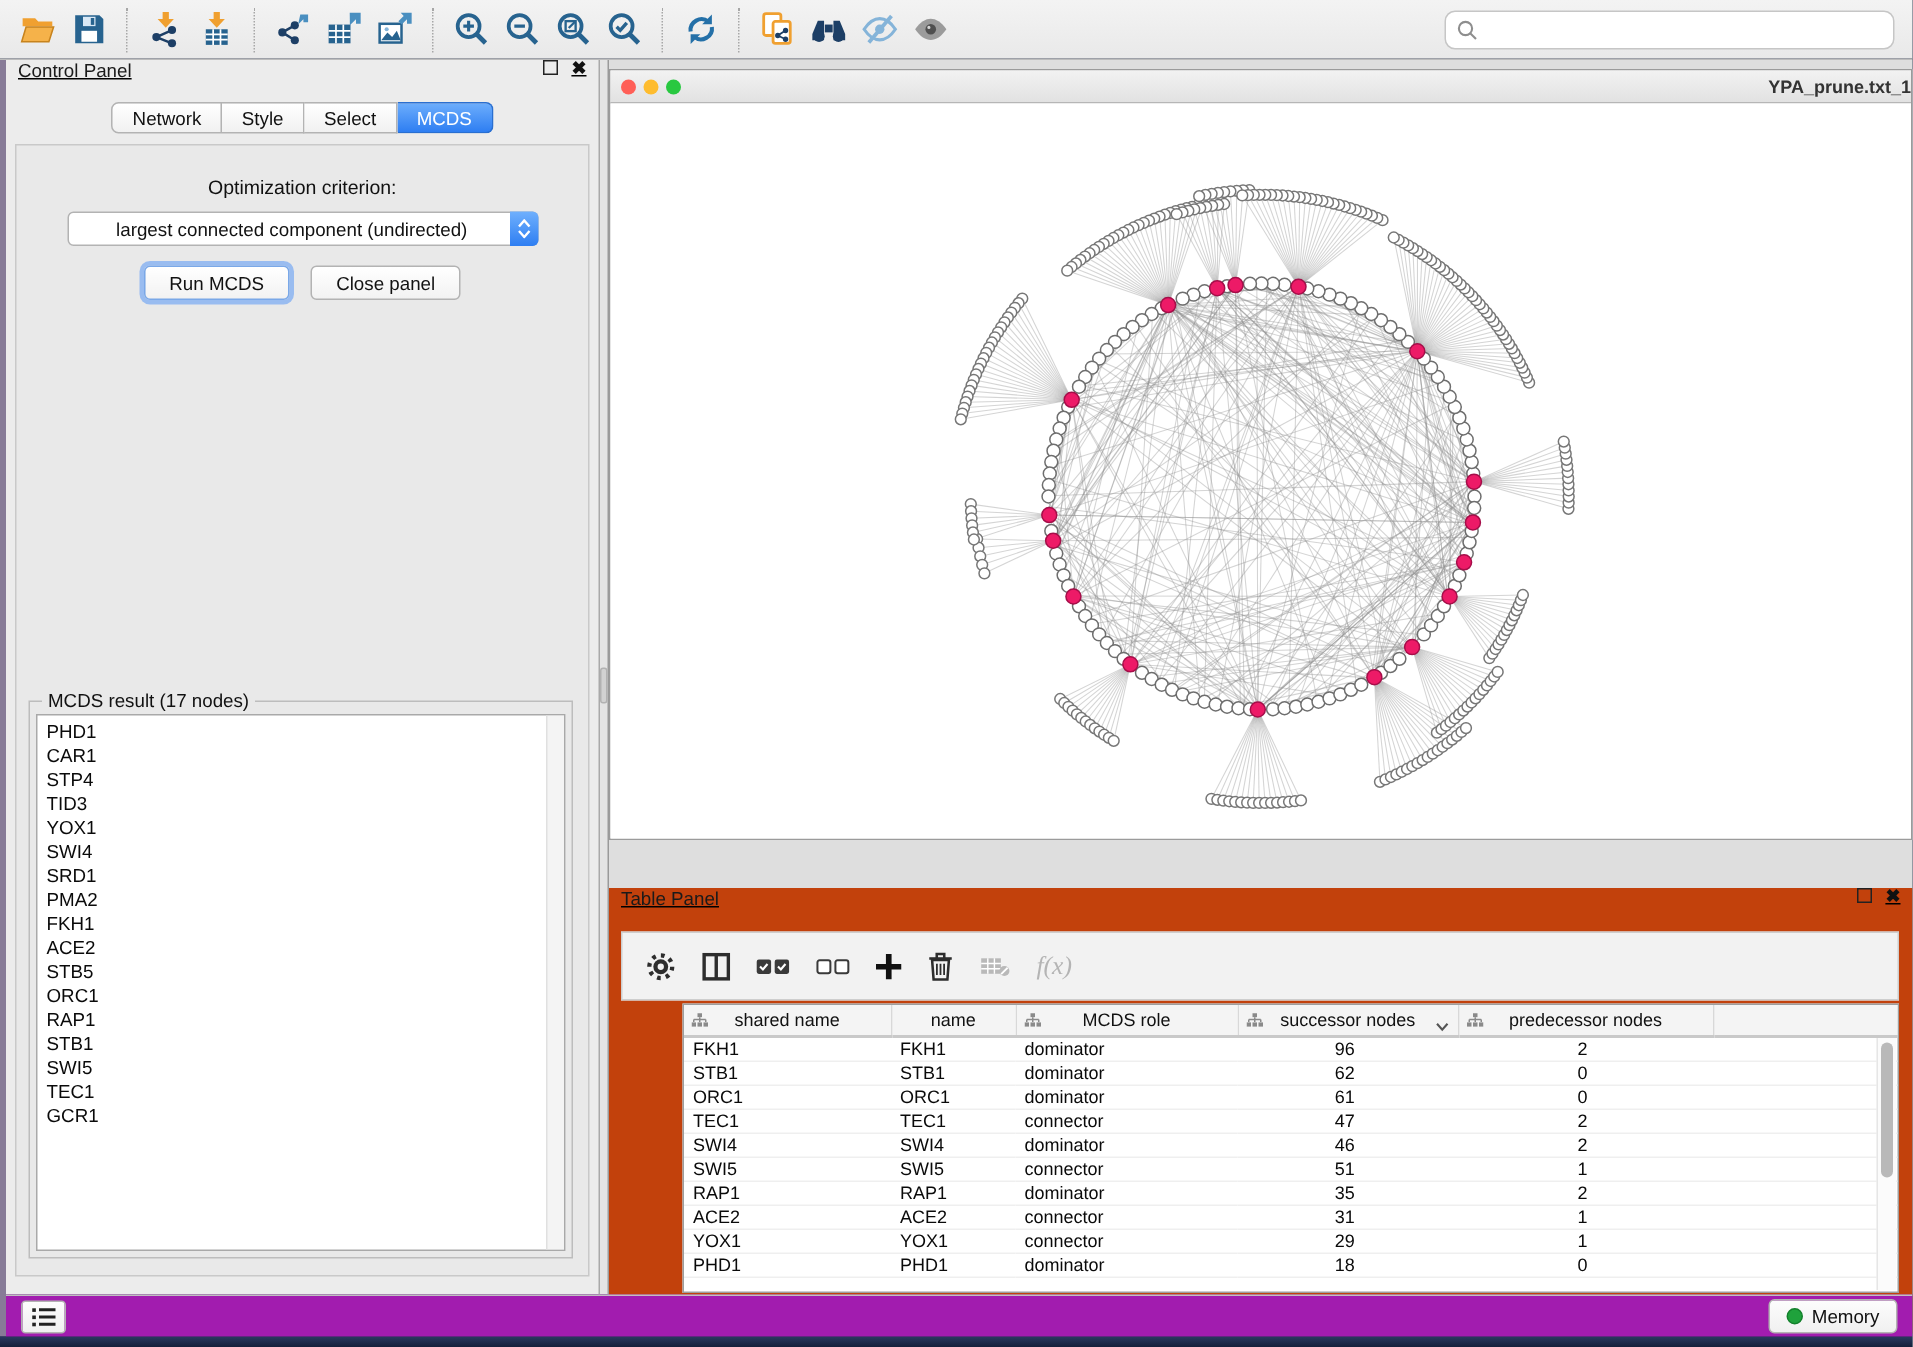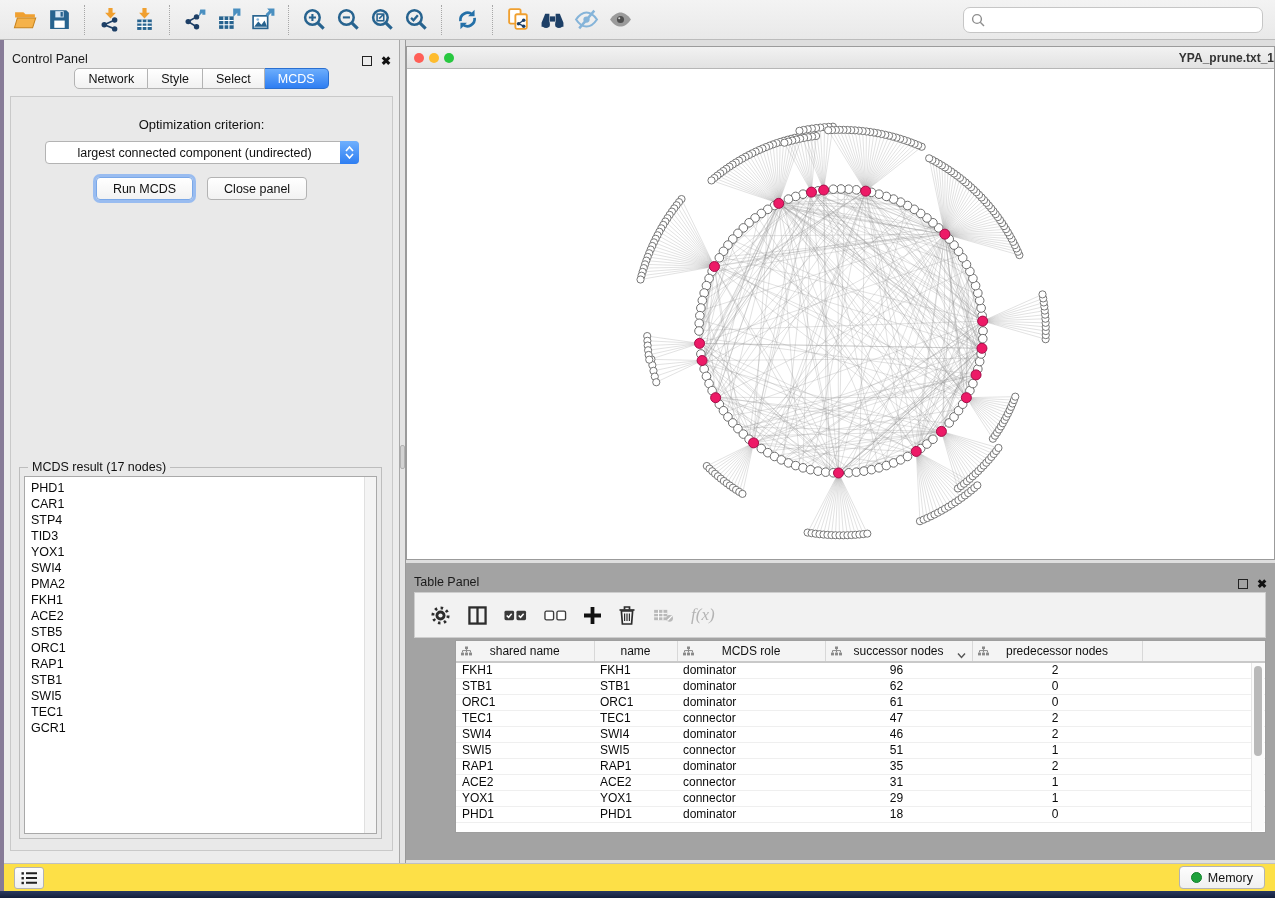--- a/index.html
+++ b/index.html
@@ -21,21 +21,21 @@
     font-family:"Liberation Sans",sans-serif; background:transparent; }
 
   
   .desk-left { position:absolute; left:0; top:40px; width:4px; height:851px; background:#877b97; }
   .desk-bottom { position:absolute; left:0; top:891px; width:1275px; height:7px;
     background:linear-gradient(#2a3a60,#141f3a); }
 
   
   .control-panel { position:absolute; left:4px; top:40px; width:396px; height:823px;
     background:#ececec; border-right:1px solid #a9a9a9; }
-  .panel-titlebar { height:26px; display:flex; align-items:flex-end; padding:0 8px; }
+  .panel-titlebar { height:26px; display:flex; align-items:flex-start; padding:0 8px;text-decoration:underline; }
   .panel-title { font-size:12.5px; color:#1a1a1a; }
   .panel-title-icons { margin-left:auto; display:flex; align-items:center; gap:9px; }
   .float-icon { width:10px; height:10px; border:1.6px solid #222; display:inline-block; }
   .close-icon { font-size:12px; font-weight:bold; color:#111; line-height:10px; }
   .seg { display:flex; justify-content:center; }
   .ctrl-tabs { margin-top:2px; }
   .seg-tab { background:linear-gradient(#ffffff,#f1f1f1); border:1px solid #b3b3b3; border-left:none;
     padding:0 13px; font-size:12.5px; color:#111; height:21px; line-height:20px; cursor:default; }
   .seg-tab:first-child { border-left:1px solid #b3b3b3; border-radius:5px 0 0 5px; }
   .seg-tab:last-child { border-radius:0 5px 5px 0; }
@@ -78,21 +78,21 @@
     background:#fff; border:1px solid #9b9b9b; }
   .net-titlebar { height:22px; background:linear-gradient(#f2f2f2,#e2e2e2); border-bottom:1px solid #b6b6b6;
     display:flex; align-items:center; position:relative; }
   .traffic { display:flex; gap:5px; margin-left:7px; }
   .traffic span { width:10px; height:10px; border-radius:50%; display:inline-block; }
   .net-title { position:absolute; left:0; right:0; text-align:right; font-size:12px; font-weight:600; color:#333; }
   .net-canvas { position:absolute; left:0; top:22px; width:867px; height:490px; background:#fff; }
   .net-canvas svg { width:100%; height:100%; display:block; }
 
   
-  .table-panel { position:absolute; left:0; top:523px; width:869px; height:297px; background:#a3a3a3; }
+  .table-panel { position:absolute; left:0; top:552px; width:869px; height:297px; background:#c2410c; }
   .tp-toolbar { position:absolute; left:8px; right:9px; top:29px; height:46px; background:#f2f2f2;
     border:1px solid #cecece; display:flex; align-items:center; gap:17px; padding-left:15px; }
   .tp-icon { display:flex; align-items:center; justify-content:center; }
   .fx-label { font-family:"Liberation Serif",serif; font-style:italic; font-size:17px; color:#b4b4b4; }
   .table-wrap { position:absolute; left:8px; right:9px; top:77px; height:193px; background:#fff;
     border:1px solid #9e9e9e; overflow:hidden;margin-left:41px; }
   table.node-table { border-collapse:collapse; table-layout:fixed; width:836px; }
   .node-table th { height:21px; background:#f4f4f4; border-right:1px solid #d8d8d8;
     border-bottom:2px solid #c9c9c9; font-size:12px; font-weight:normal; color:#111; position:relative; }
   .th-inner { display:flex; align-items:center; justify-content:center; height:100%; }
@@ -101,21 +101,21 @@
   .node-table td { height:16px; font-size:12px; color:#0a0a0a; padding:0 6px;
     border-bottom:1px solid #efefef; white-space:nowrap; overflow:hidden; }
   .node-table td.num { text-align:center; padding-right:10px; }
   .tbl-scroll-track { position:absolute; right:1px; top:22px; bottom:1px; width:13px; background:#fbfbfb;
     border-left:1px solid #e6e6e6; }
   .tbl-scroll-thumb { position:absolute; left:2px; right:2px; top:3px; height:90px; background:#b9b9b9;
     border-radius:5px; }
   .tp-tabs { position:absolute; left:0; right:0; bottom:4px; display:flex; justify-content:center; }
 
   
-  .status-bar { position:absolute; left:4px; top:863px; width:1271px; height:28px; background:#fde047;
+  .status-bar { position:absolute; left:4px; top:863px; width:1271px; height:28px; background:#a21caf;
     border-top:1px solid #c0c0c0; display:flex; align-items:center; padding:0 10px; }
   .status-list-btn { width:30px; height:22px; background:linear-gradient(#fdfdfd,#f0f0f0);
     border:1px solid #b3b3b3; border-radius:3px; display:flex; align-items:center; justify-content:center; }
   .memory-btn { margin-left:auto; height:23px; background:linear-gradient(#fdfdfd,#f0f0f0);
     border:1px solid #b3b3b3; border-radius:4px; display:flex; align-items:center; gap:6px;
     padding:0 11px; font-size:12.5px; color:#111; }
   .memory-dot { width:11px; height:11px; border-radius:50%; background:#1fa23c; border:1px solid #13802c; }
 </style>
 </head>
 <body>
@@ -316,20 +316,21 @@
     <div class="group-box">
       <span class="group-legend">MCDS result (17 nodes)</span>
       <div class="listbox">
         <div class="listbox-inner" id="mcds-list">
             <div class="list-item">PHD1</div>
             <div class="list-item">CAR1</div>
             <div class="list-item">STP4</div>
             <div class="list-item">TID3</div>
             <div class="list-item">YOX1</div>
             <div class="list-item">SWI4</div>
+            <div class="list-item">SRD1</div>
             <div class="list-item">PMA2</div>
             <div class="list-item">FKH1</div>
             <div class="list-item">ACE2</div>
             <div class="list-item">STB5</div>
             <div class="list-item">ORC1</div>
             <div class="list-item">RAP1</div>
             <div class="list-item">STB1</div>
             <div class="list-item">SWI5</div>
             <div class="list-item">TEC1</div>
             <div class="list-item">GCR1</div>

